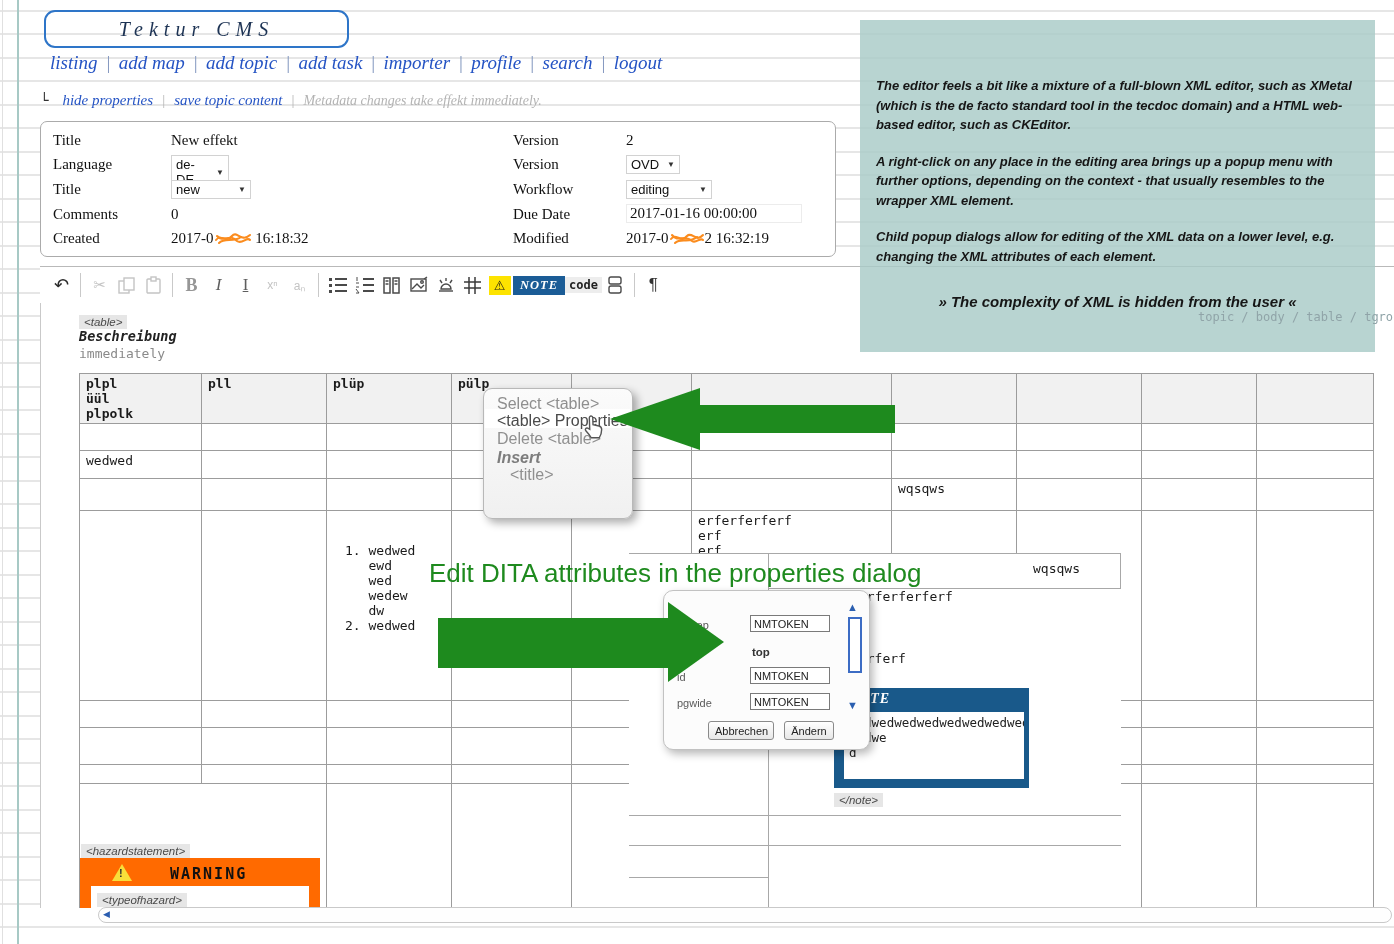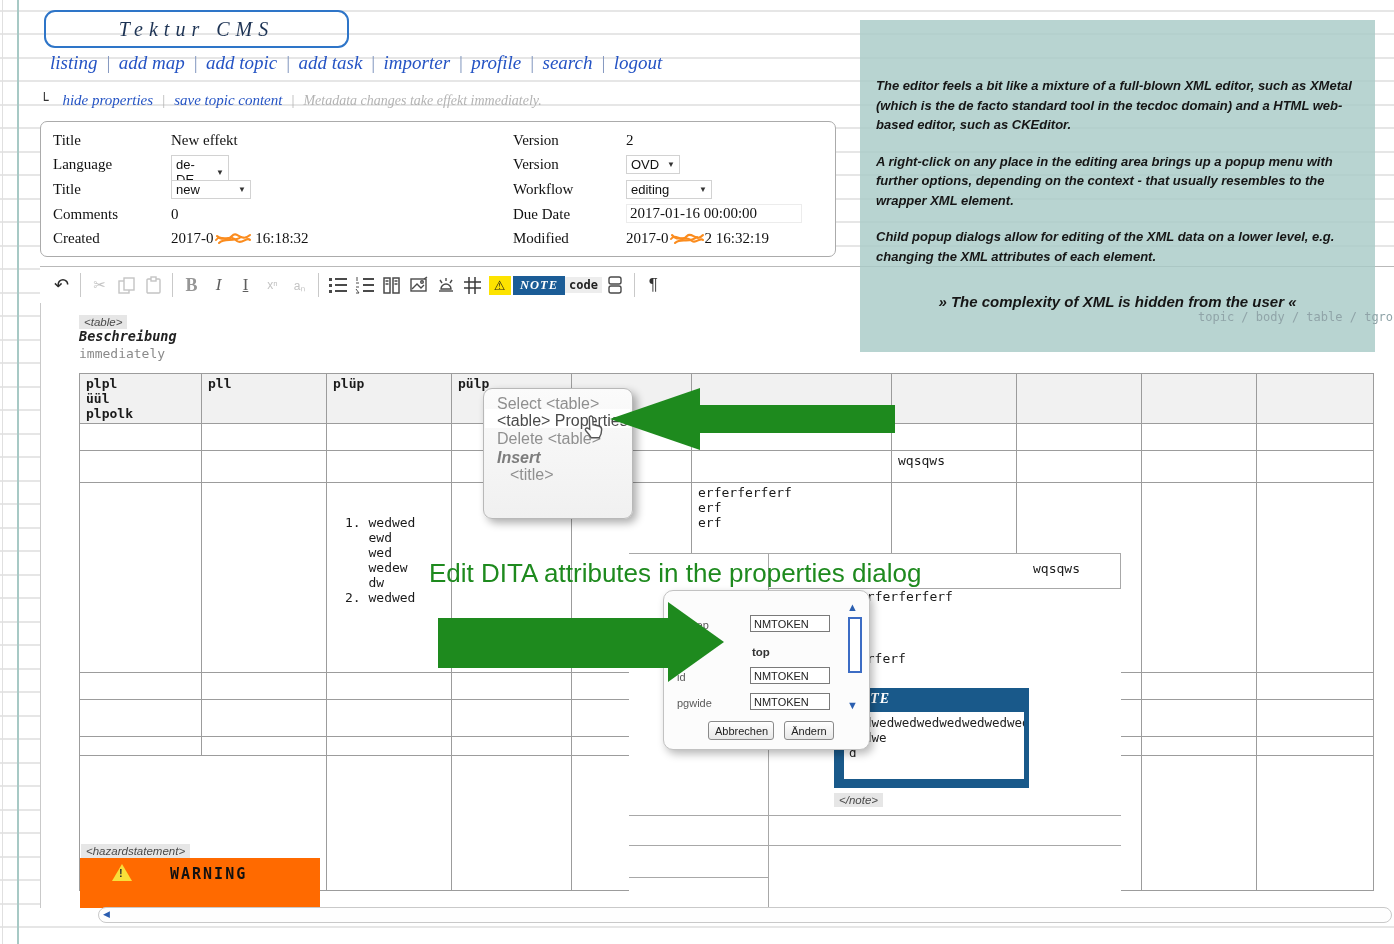--- a/index.html
+++ b/index.html
@@ -370,20 +370,32 @@
             <td></td>
             <td></td>
             <td></td>
             <td></td>
             <td></td>
             <td></td>
             <td></td>
             <td></td>
             <td></td>
           </tr>
+      <tr style="height:28px">
+            <td>wedwed</td>
+            <td></td>
+            <td></td>
+            <td></td>
+            <td></td>
+            <td></td>
+            <td></td>
+            <td></td>
+            <td></td>
+            <td></td>
+          </tr>
       <tr style="height:32px">
             <td></td>
             <td></td>
             <td></td>
             <td></td>
             <td></td>
             <td></td>
             <td>wqsqws</td>
             <td></td>
             <td></td>
@@ -457,20 +469,23 @@
           </tr>
     </tbody>
       </table>
 
     <span class="abs taglabel" style="left:40px;top:541px">&lt;hazardstatement&gt;</span>
     <div class="abs hz-box" style="left:39px;top:555px;width:240px;height:60px">
       <div class="hz-tri" style="position:absolute;left:32px;top:6px">
           <span class="hz-bang">!</span>
         </div>
       <span class="hz-warn" style="position:absolute;left:90px;top:7px">WARNING</span>
+      <div style="position:absolute;left:11px;top:28px;width:218px;height:40px;background:#fff">
+        <span class="taglabel" style="position:absolute;left:6px;top:7px">&lt;typeofhazard&gt;</span>
+      </div>
     </div>
 
     <div class="abs frag">
       <div class="fline" style="left:0;top:0;width:492px;height:1px"></div>
       <div class="fline" style="left:139px;top:0;width:1px;height:355px"></div>
       <div class="fline" style="left:491px;top:0;width:1px;height:36px"></div>
       <div class="fline" style="left:139px;top:35px;width:353px;height:1px"></div>
       <div class="fline" style="left:0;top:262px;width:492px;height:1px"></div>
       <div class="fline" style="left:0;top:292px;width:492px;height:1px"></div>
       <div class="fline" style="left:0;top:324px;width:139px;height:1px"></div>

